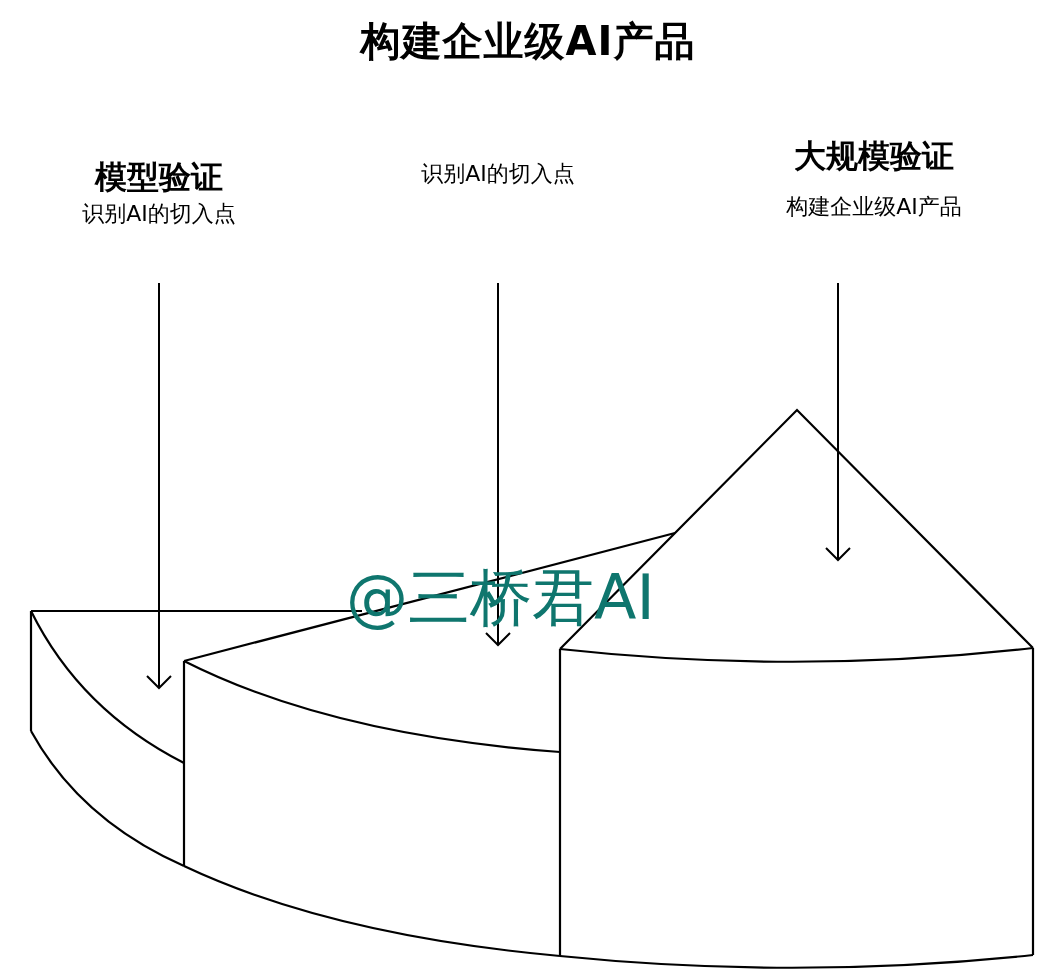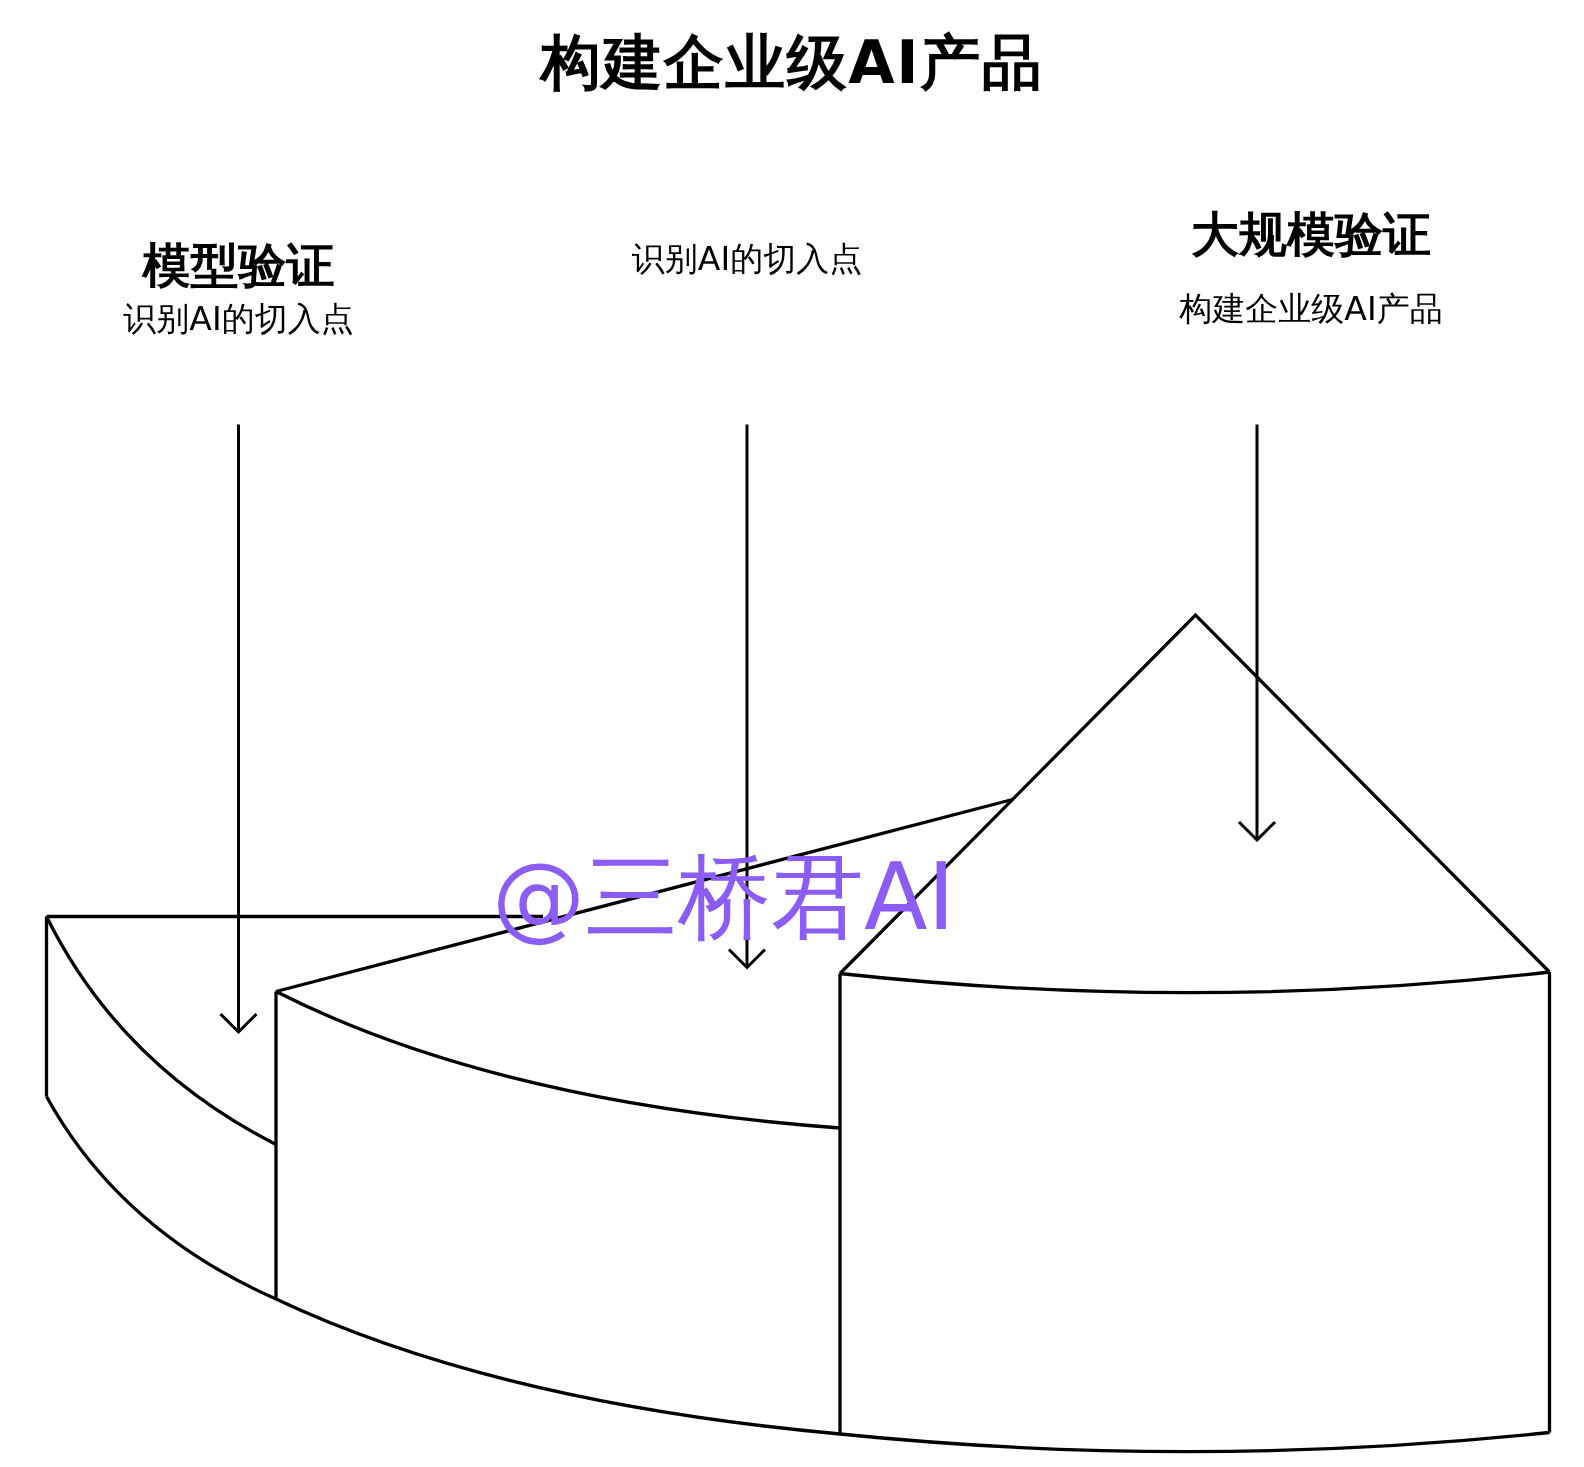--- a/index.html
+++ b/index.html
@@ -44,25 +44,25 @@
     #stage-2 { left: 378px; width: 240px; top: 157px; }
     #stage-3 { left: 744px; width: 260px; top: 136px; }
     #stage-3 .stage-desc { margin-top: 16px; }
     svg.diagram {
       position: absolute;
       left: 0;
       top: 0;
     }
     .watermark {
       position: absolute;
-      left: 328px;
+      left: 346px;
       top: 563px;
       font-size: 62px;
       line-height: 70px;
-      color: #8b5cf6;
+      color: #0f766e;
       white-space: nowrap;
       font-family: "DejaVu Sans", "Liberation Sans", sans-serif;
     }
   </style>
 </head>
 <body>
 
 <div class="title">构建企业级AI产品</div>
 
 <div class="stage" id="stage-1">

